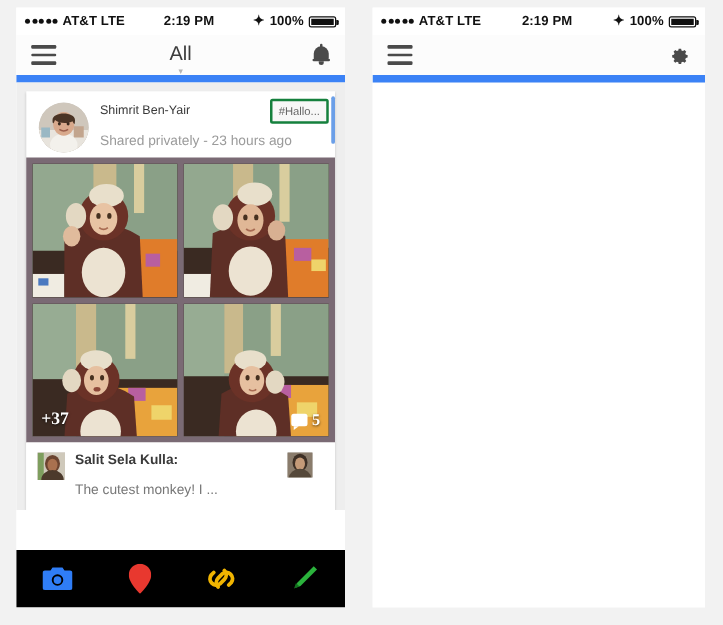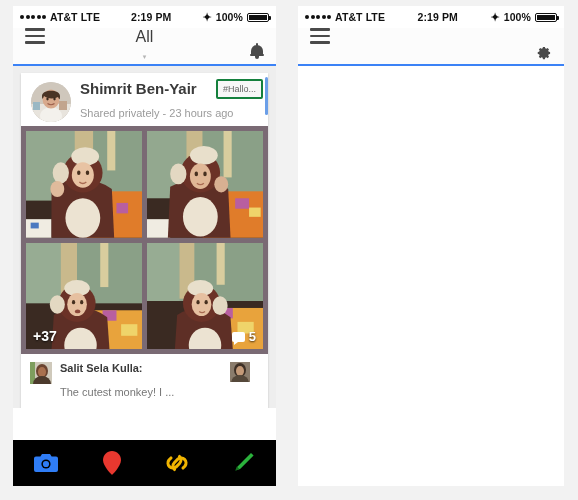--- a/index.html
+++ b/index.html
@@ -47,24 +47,23 @@
   }
   .batt::after {
     content: ""; position: absolute; right: -3px; top: 2.5px;
     width: 2px; height: 4px; background: #111; border-radius: 0 1px 1px 0;
   }
   .batt i { position: absolute; left: 1px; top: 1px; bottom: 1px; width: 18px; background: #111; display:block; }
 
   
   .navbar {
     height: 38px; background: #fcfcfc;
-    border-bottom: 2px solid #3b82f6;
-    display: flex; padding: 0 12px;
+    border-bottom: 6px solid #3b82f6;
+    display: flex; align-items: center; padding: 0 12px;
     position: relative;
-    flex-direction: column;
   }
   .hamburger { width: 20px; display: flex; flex-direction: column; gap: 4px; cursor: pointer; }
   .hamburger i { display: block; height: 2.6px; background: #4a4a4a; border-radius: 1px; }
   .nav-title {
     position: absolute; left: 0; right: 0; text-align: center;
     font-size: 16px; color: #3c3c3c; pointer-events: none;
   }
   .nav-caret {
     position: absolute; left: 0; right: 0; top: 25px; text-align: center;
     font-size: 7px; color: #b5b5b5; pointer-events: none;
@@ -90,38 +89,38 @@
     position: relative;
   }
   .card-head { display: flex; padding: 9px 10px 4px 10px; }
   .avatar {
     width: 40px; height: 40px; border-radius: 50%;
     flex: 0 0 40px; overflow: hidden; background: #cfcac2;
     position: relative;
   }
   .avatar svg { display:block; width: 100%; height: 100%; }
   .who { margin-left: 9px; flex: 1; min-width: 0; }
-  .who .name { font-size: 15px; font-weight: bold; color: #3a3a3a; line-height: 14px; }
+  .who .name { font-size: 10px; font-weight: normal; color: #3a3a3a; line-height: 14px; }
   .who .meta { font-size: 11px; color: #9b9b9b; line-height: 13px; margin-top: 11px; }
   .tagchip {
     position: absolute; right: 5px; top: 6px;
     background: #f7f7f7; border: 2px solid #15803d;
     font-size: 9px; color: #666; padding: 3px 5px; border-radius: 2px;
   }
   .scrollstrip {
     position: absolute; right: 0; top: 4px; width: 3px; height: 38px;
     background: #6b9fe8; border-radius: 2px;
   }
   .card-text { font-size: 12.5px; color: #333; padding: 6px 10px 9px 10px; line-height: 17px; }
   .card-text .hash { color: #3a7fd5; }
 
   .photo-wrap { background: #7a6a74; padding: 5px; }
   .photo-grid {
     display: grid; grid-template-columns: 1fr 1fr; grid-template-rows: 1fr 1fr;
-    gap: 5px; position: relative;
+    gap: 5px; position: relative; font-family: Liberation Serif, serif;
   }
   .ph { position: relative; width: 100%; padding-top: 92%; overflow: hidden; background: #3c3028; }
   .ph svg { position: absolute; inset: 0; width: 100%; height: 100%; }
   .badge-more {
     position: absolute; left: 7px; bottom: 5px;
     color: #fff; font-size: 14px; font-weight: bold;
     text-shadow: 0 1px 2px rgba(0,0,0,.7);
   }
   .badge-comments {
     position: absolute; right: 7px; bottom: 5px;

